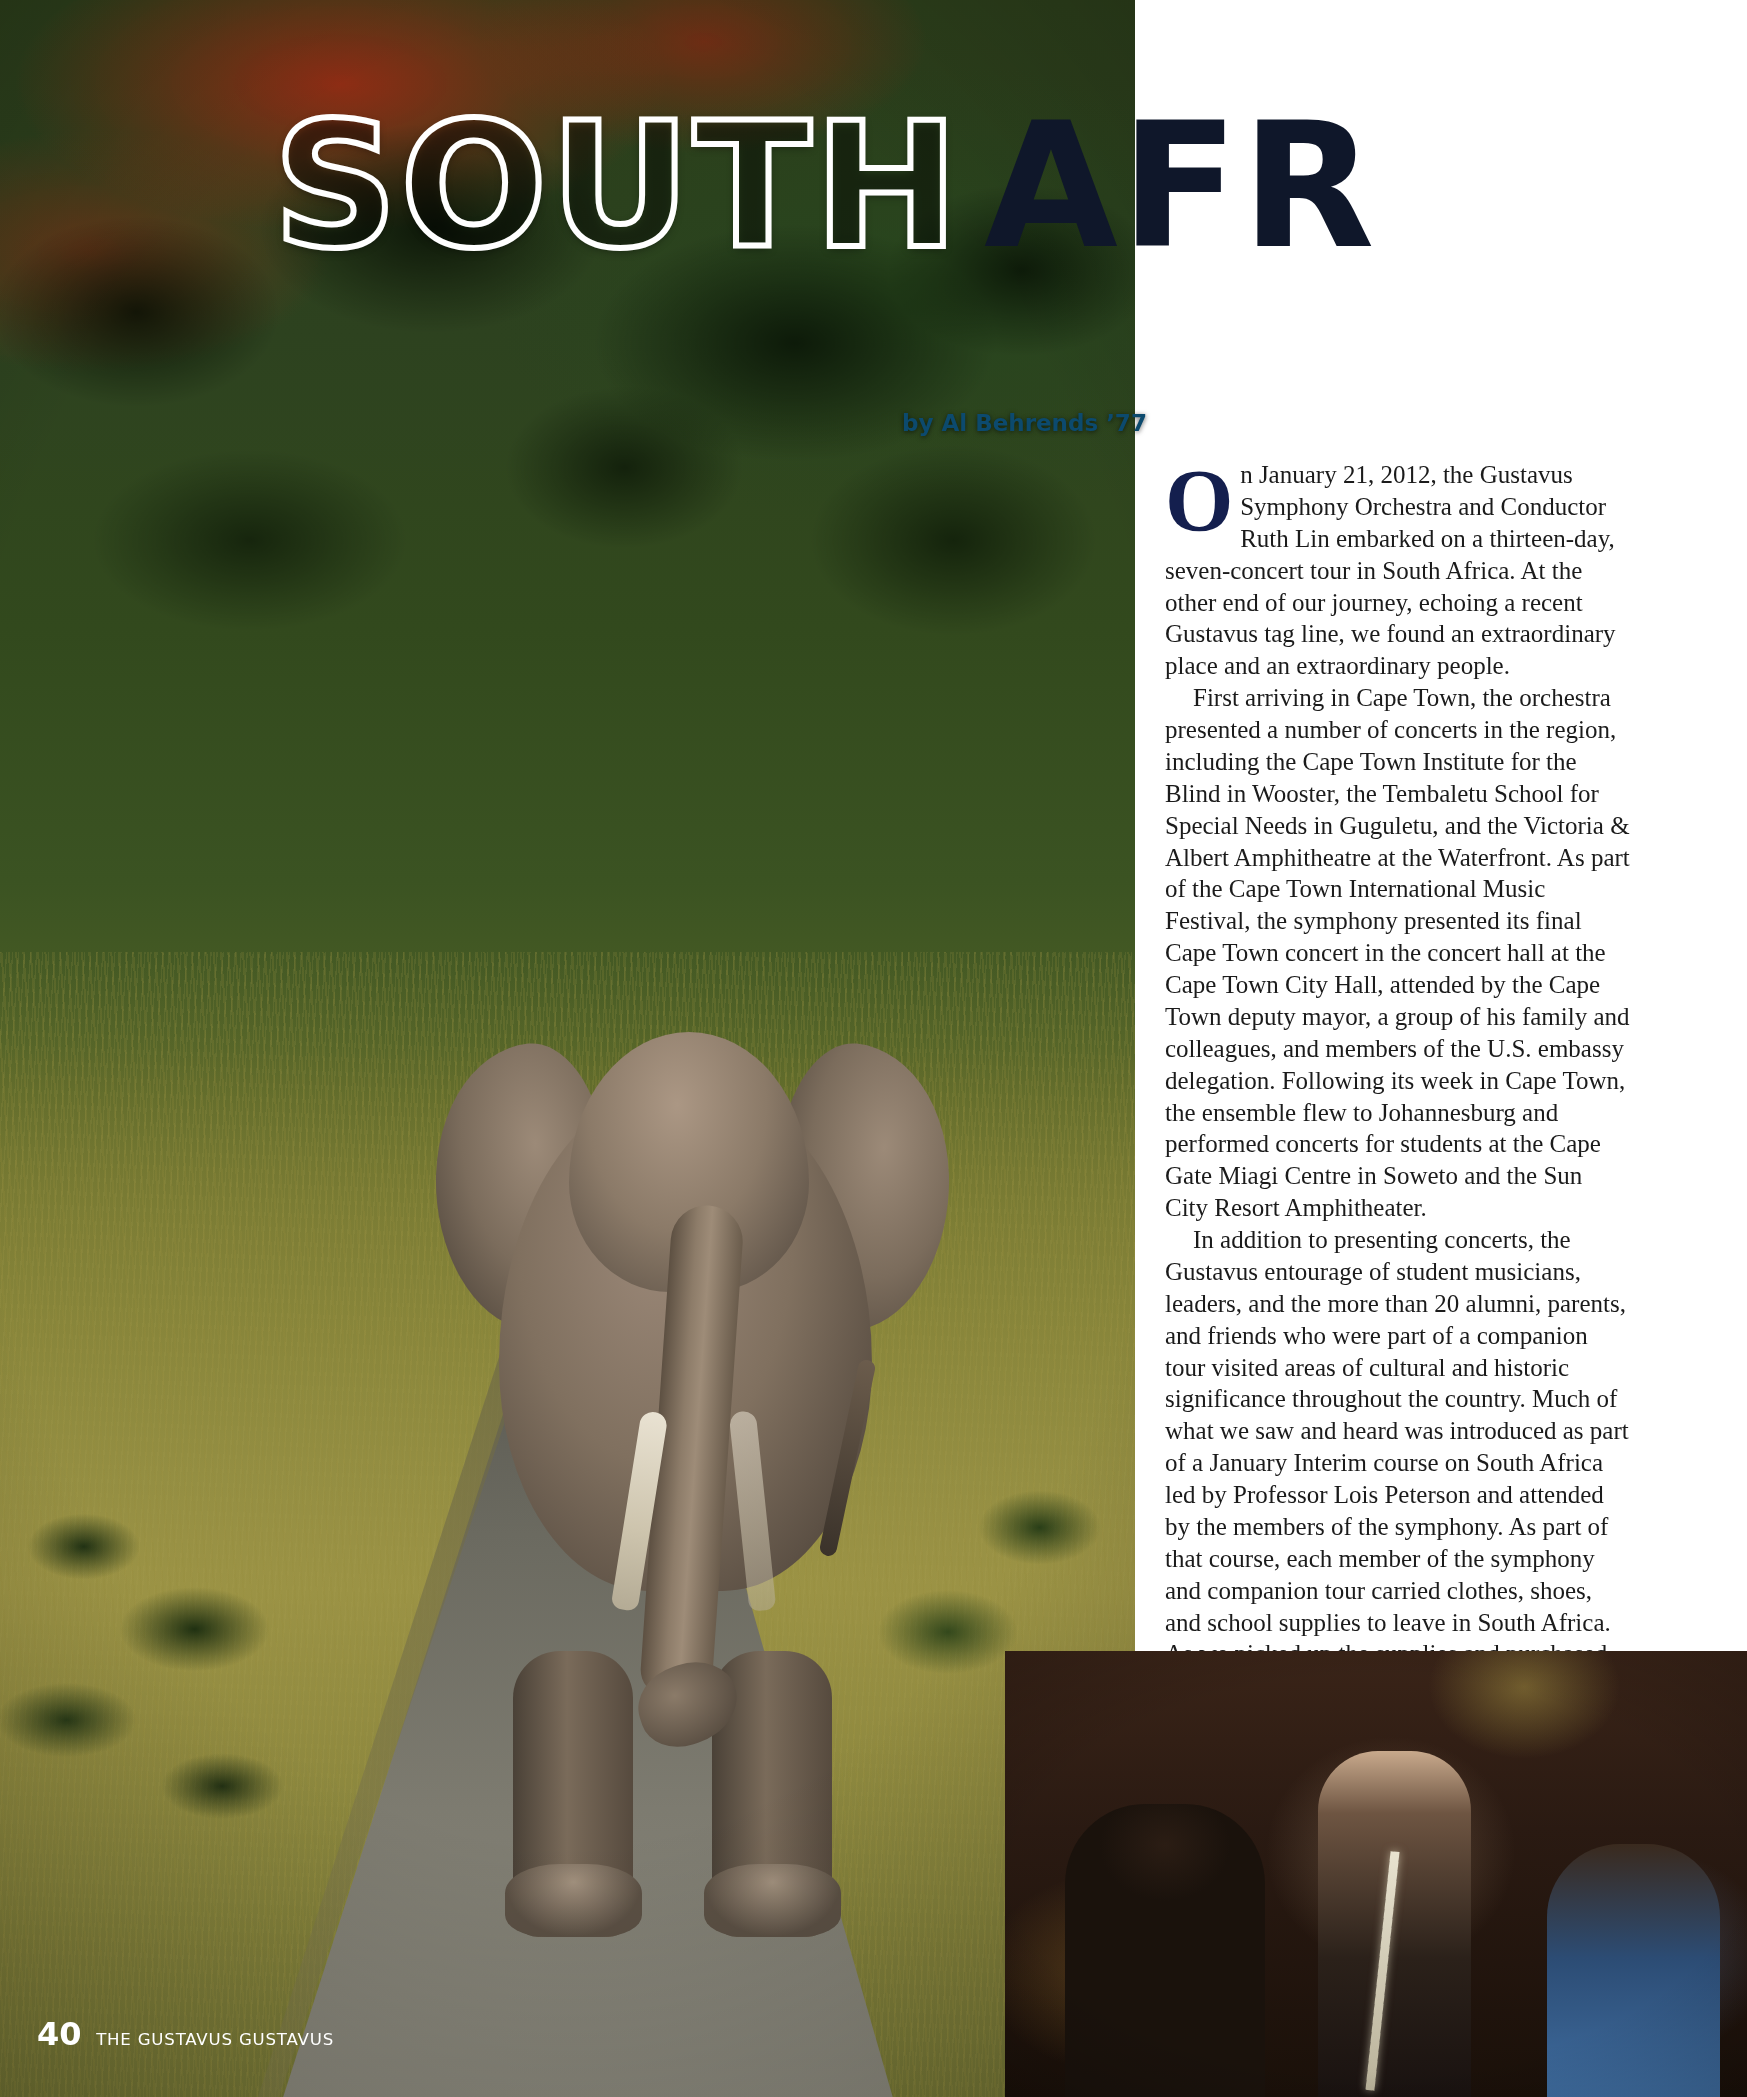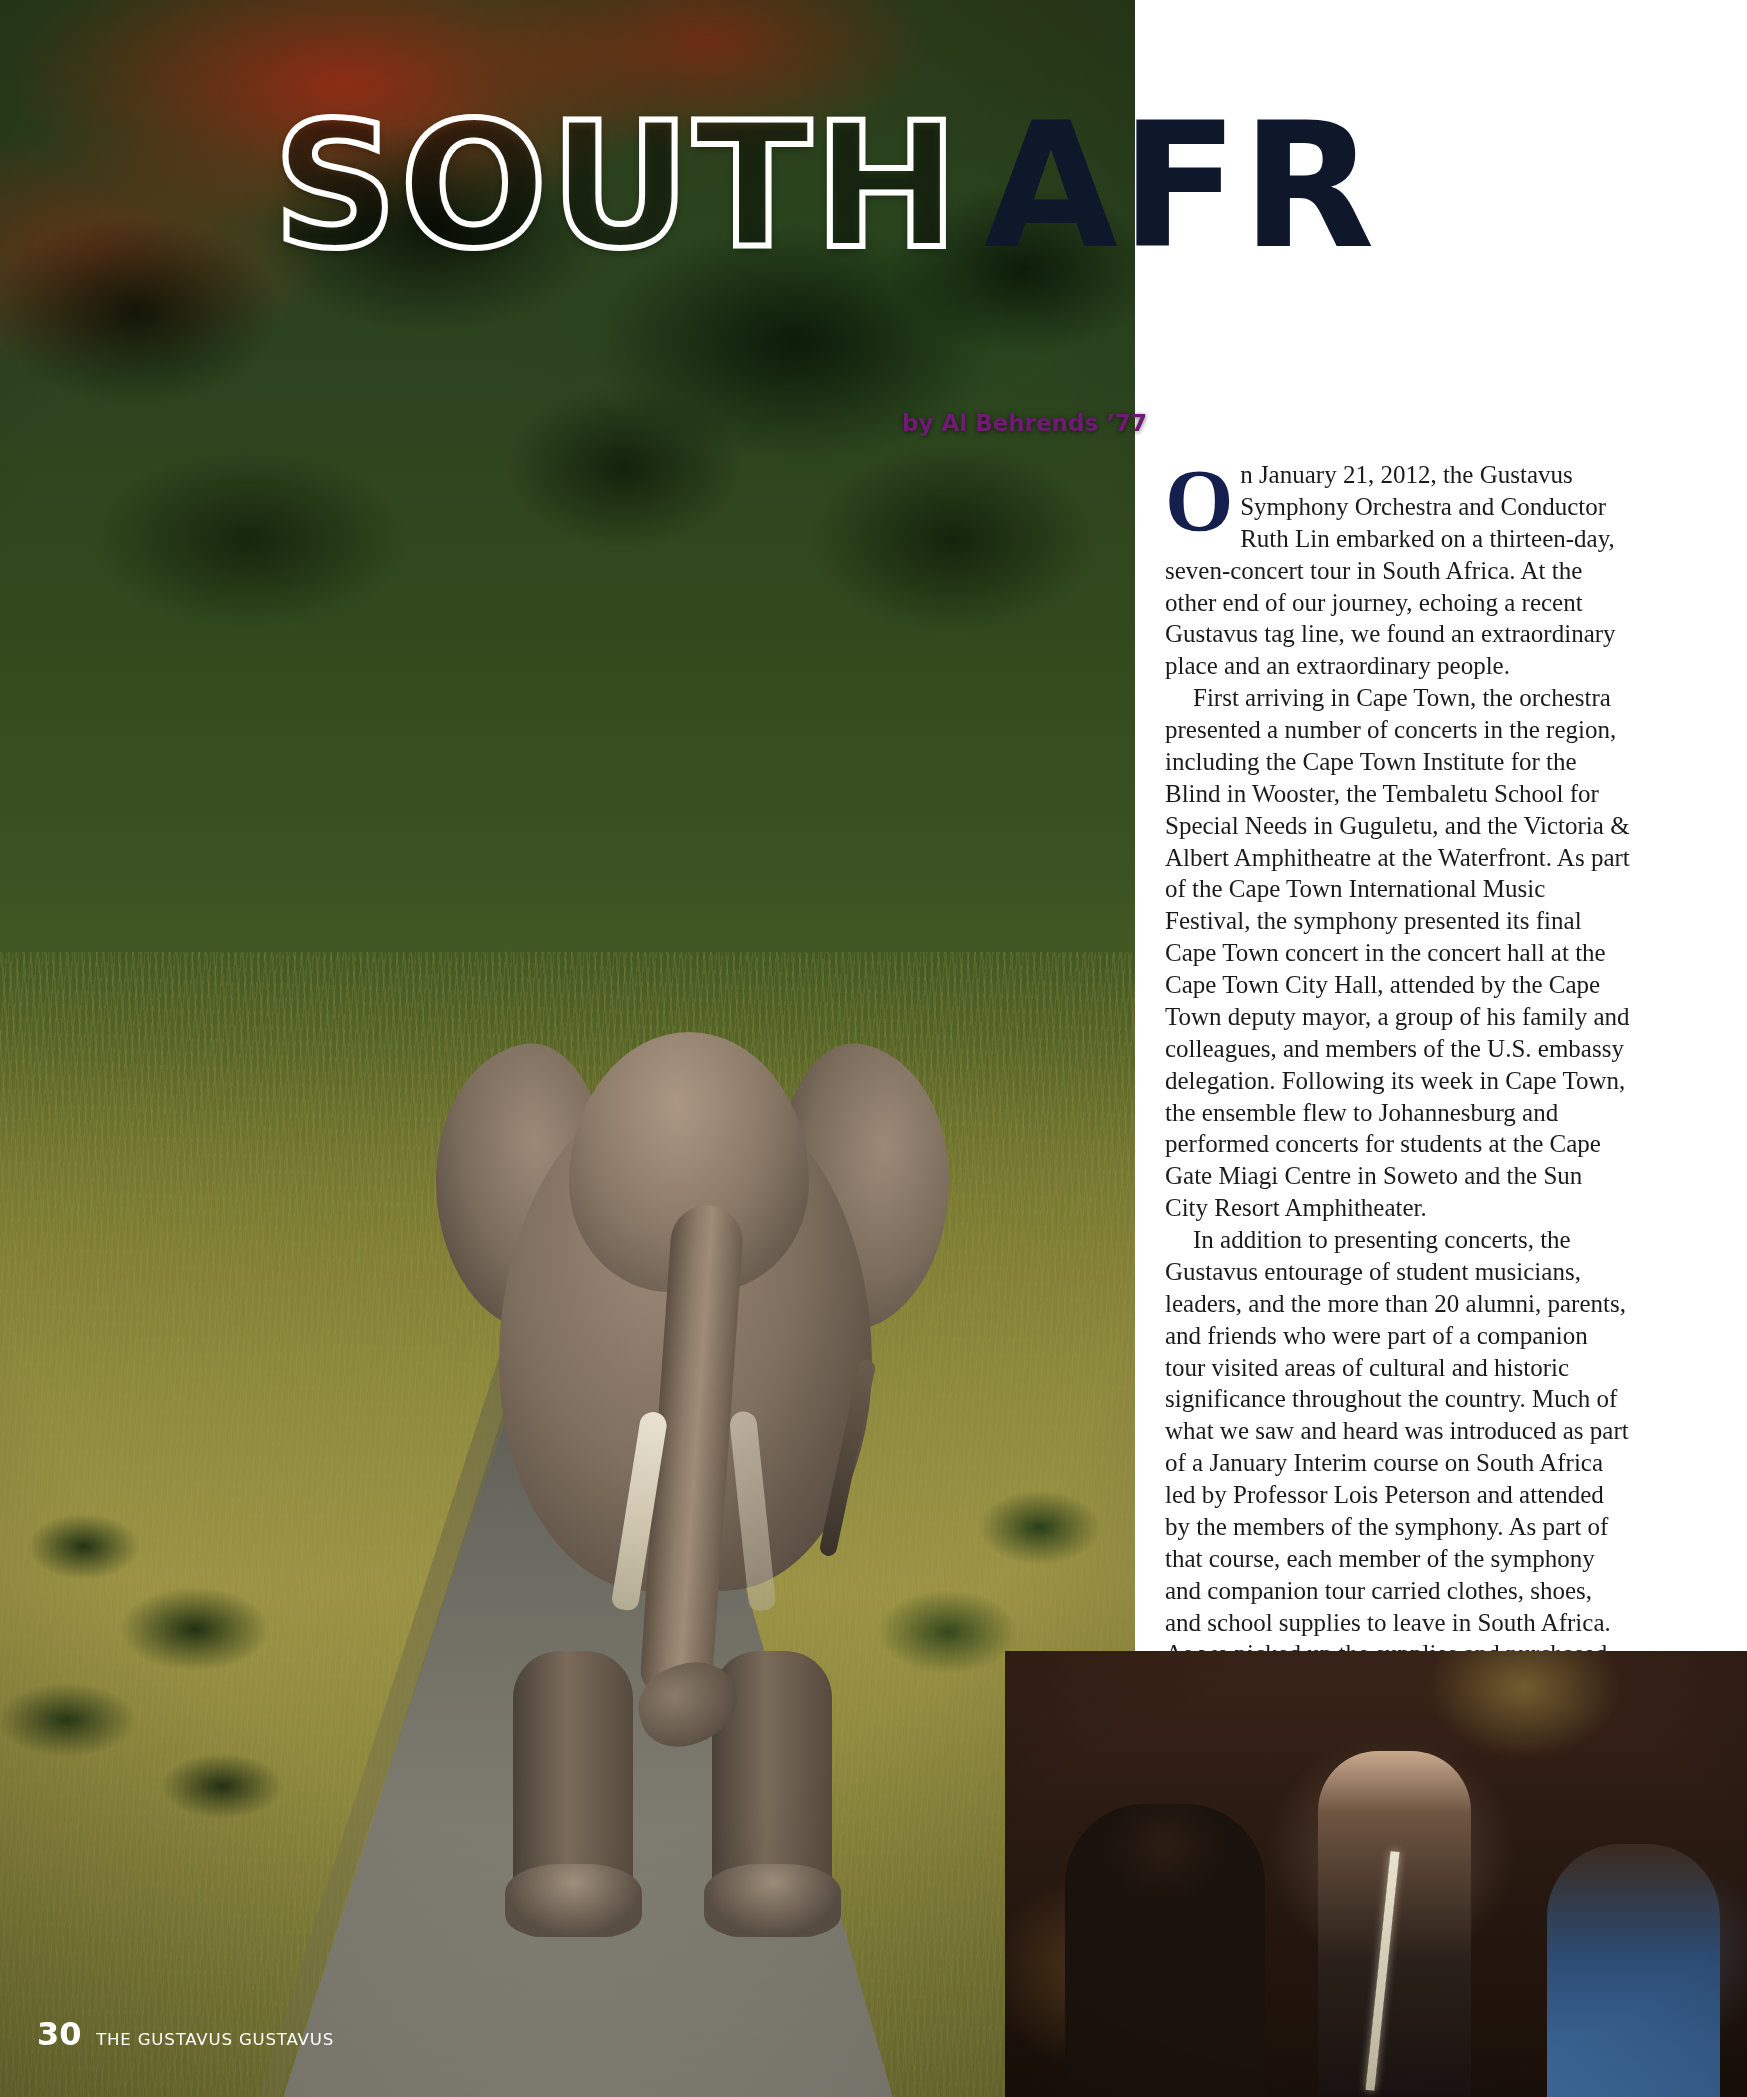--- a/index.html
+++ b/index.html
@@ -221,21 +221,21 @@
     color: #ffffff;
     text-shadow: 0 2px 8px rgba(0,0,0,.6);
   }
   .byline {
     position: absolute;
     left: 902px;
     top: 410px;
     font-family: "DejaVu Sans", sans-serif;
     font-weight: 700;
     font-size: 23px;
-    color: #701a75;
+    color: #0c4a6e;
     text-shadow: 0 1.3px 5.3px rgba(0,0,0,.6);
   }
 
   
   .body-col {
     position: absolute;
     left: 1165px;
     top: 459px;
     width: 466px;
   }
@@ -386,16 +386,16 @@
 <div class="inset-photo">
   <div class="dark"></div>
   <div class="fig-left"></div>
   <div class="fig-center"></div>
   <div class="flute"></div>
   <div class="fig-right"></div>
   <div class="grain"></div>
 </div>
 
 <div class="footer">
-  <span class="page-number">30</span>
+  <span class="page-number">40</span>
   <span class="footer-text">THE GUSTAVUS GUSTAVUS</span>
 </div>
 
 
 </body></html>

